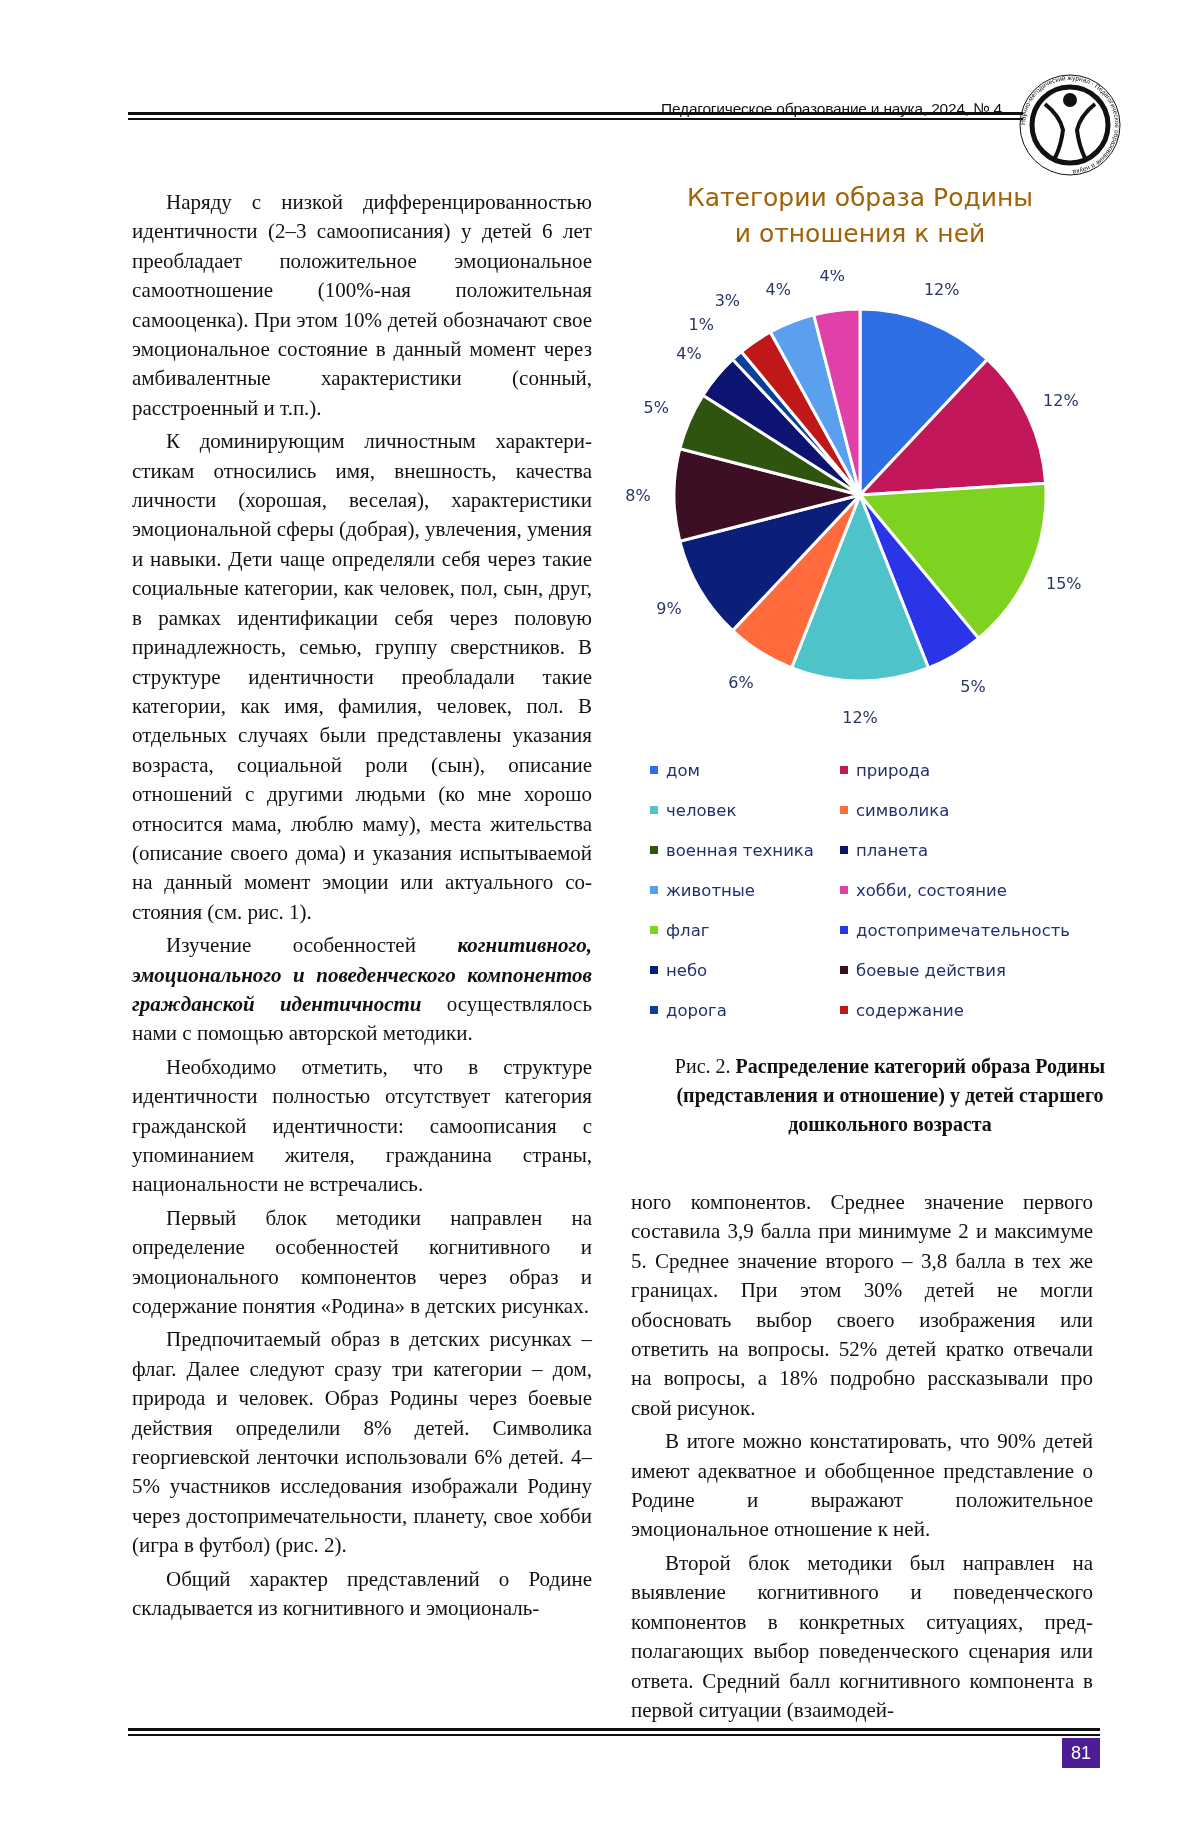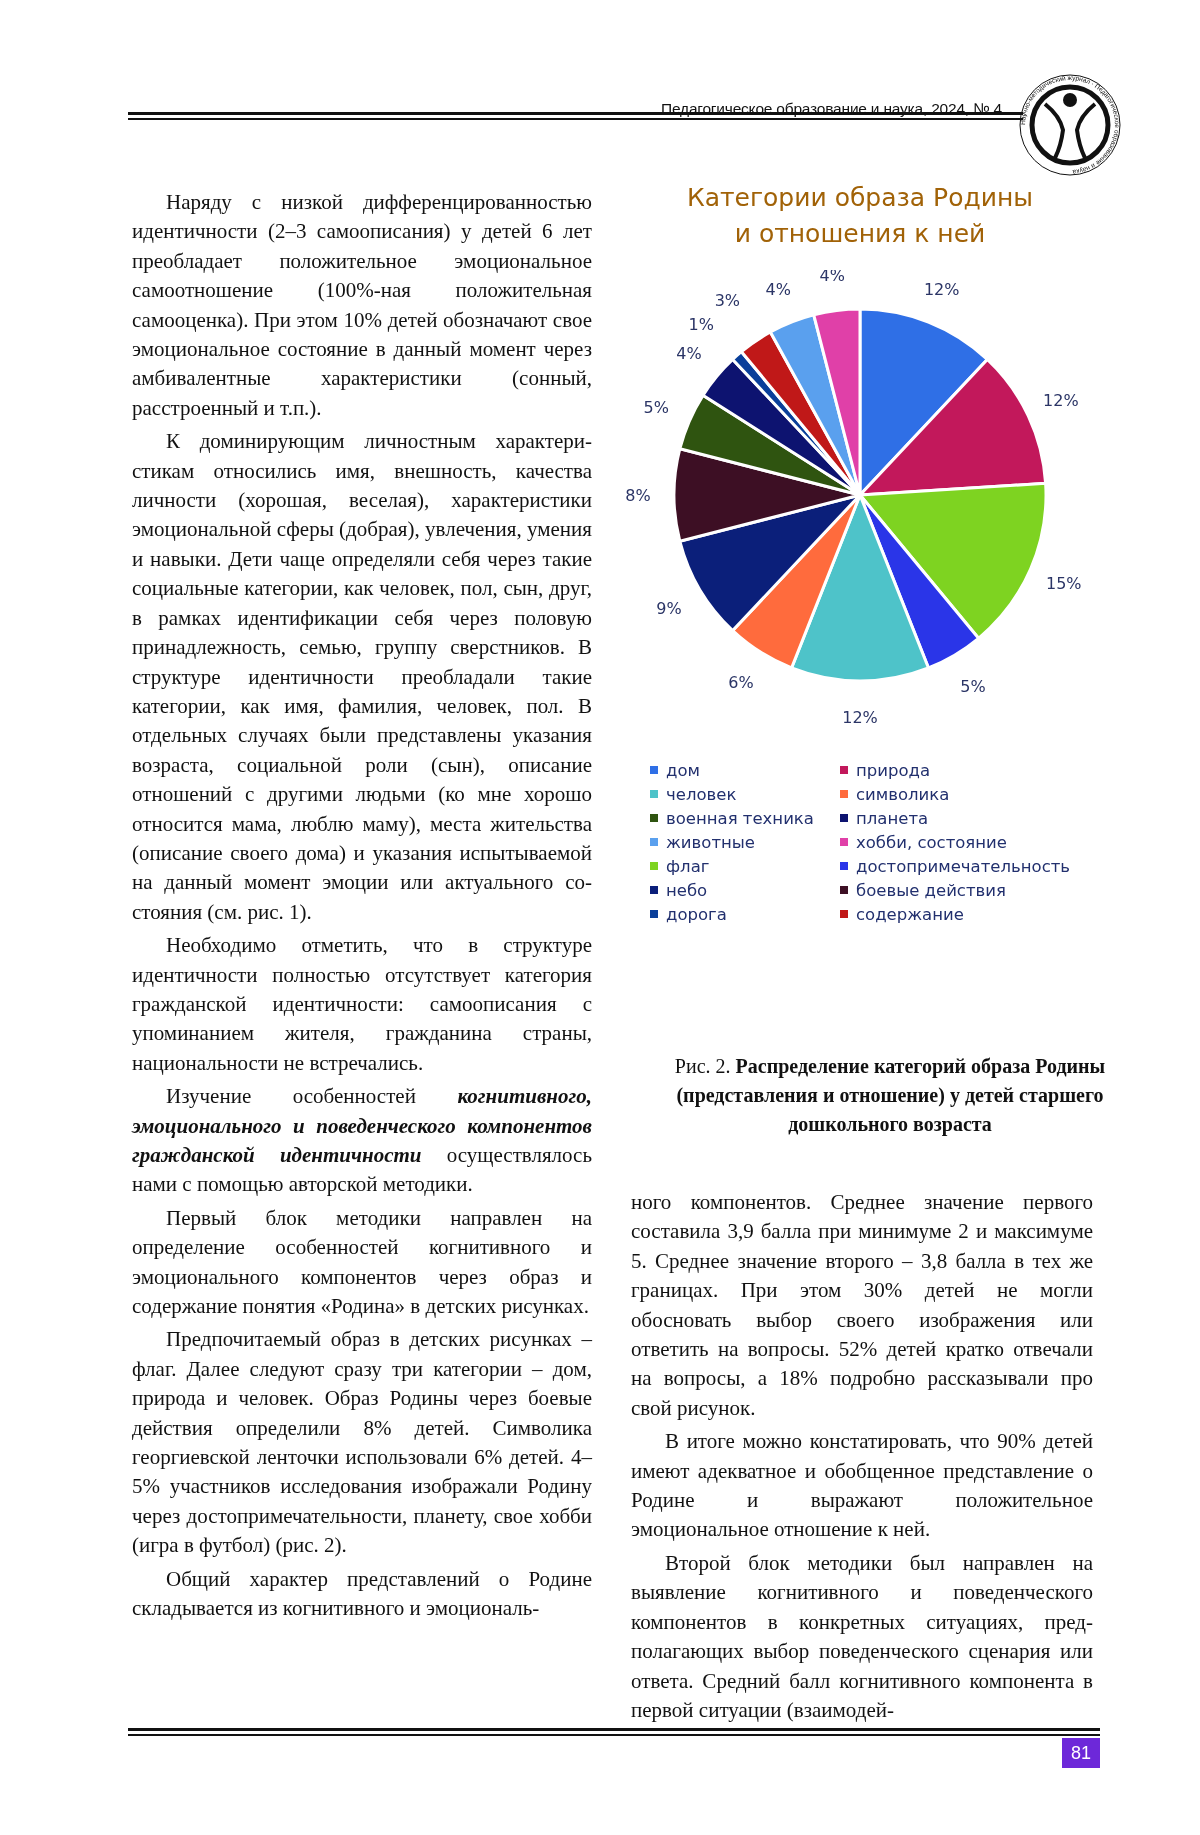--- a/index.html
+++ b/index.html
@@ -18,31 +18,31 @@
   .col-right { left: 627px; top: 1184px; width: 470px; }
   .col p { margin: 4px; text-indent: 34px; }
   .col p.cont { text-indent: 0; }
   .bi { font-weight: bold; font-style: italic; }
 
   
   .figure { position: absolute; left: 620px; top: 180px; width: 480px; }
   .chart-title { position: absolute; left: 0; top: 0; width: 480px; text-align: center; font-family: "DejaVu Sans", sans-serif; font-size: 25px; line-height: 36px; color: #a16207; }
   .pie-svg { position: absolute; left: 0; top: 90px; }
   .pct { font-family: "DejaVu Sans", sans-serif; font-size: 16px; fill: #2b3566; }
-  .legend { position: absolute; left: 30px; top: 578px; width: 450px; display: grid; grid-template-columns: 190px 260px; font-family: "DejaVu Sans", sans-serif; font-size: 16.5px; color: #22306e; }
+  .legend { position: absolute; left: 30px; top: 578px; width: 450px; display: grid; grid-template-columns: 190px 260px; row-gap: 16px; font-family: "DejaVu Sans", sans-serif; font-size: 16.5px; color: #22306e; }
   .legend-item { display: flex; align-items: center; height: 24px; white-space: nowrap; }
   .swatch { width: 8px; height: 8px; margin-right: 8px; display: inline-block; }
 
   .caption { position: absolute; left: 650px; top: 1052px; width: 480px; text-align: center; font-size: 20px; line-height: 29px; }
   .caption b { font-weight: bold; }
 
   
   .rule.f1 { left: 128px; width: 972px; top: 1728px; height: 3px; }
   .rule.f2 { left: 128px; width: 972px; top: 1734px; height: 2px; }
-  .page-num { position: absolute; left: 1062px; top: 1738px; width: 38px; height: 30px; background: #6d28d9; color: #fff; font-family: "Liberation Sans", sans-serif; font-size: 18px; line-height: 30px; text-align: center; }
+  .page-num { position: absolute; left: 1062px; top: 1738px; width: 38px; height: 30px; background: #4c1d95; color: #fff; font-family: "Liberation Sans", sans-serif; font-size: 18px; line-height: 30px; text-align: center; }
 </style>
 </head>
 <body>
 
 <div class="header-title">Педагогическое образование и наука, 2024, № 4</div>
 <div class="rule h1"></div>
 <div class="rule h2"></div>
 <svg class="logo" viewBox="0 0 110 110">
   <circle cx="55" cy="55" r="50" fill="none" stroke="#111" stroke-width="1"></circle>
   <circle cx="55" cy="55" r="38" fill="none" stroke="#111" stroke-width="5"></circle>
@@ -53,22 +53,22 @@
       <path id="ringPath" d="M55 55 m-45 0 a45 45 0 1 1 90 0 a45 45 0 1 1 -90 0"></path>
     </defs>
   <text font-size="6.5" font-family="Liberation Sans, sans-serif" fill="#111">
     <textPath href="#ringPath">Научно-методический журнал · Педагогическое образование и наука</textPath>
   </text>
 </svg>
 
 <div class="col col-left">
   <p>Наряду с низкой дифференцированнос­тью идентичности (2–3 самоописания) у детей 6 лет преобладает положительное эмо­циональное самоотношение (100%-ная поло­жительная самооценка). При этом 10% детей обозначают свое эмоциональное состояние в данный момент через амбивалентные харак­теристики (сонный, расстроенный и т.п.).</p>
   <p>К доминирующим личностным характери­стикам относились имя, внешность, качества личности (хорошая, веселая), характеристики эмоциональной сферы (добрая), увлечения, умения и навыки. Дети чаще определяли себя через такие социальные категории, как чело­век, пол, сын, друг, в рамках идентификации себя через половую принадлежность, семью, группу сверстников. В структуре идентич­ности преобладали такие категории, как имя, фамилия, человек, пол. В отдельных случаях были представлены указания возраста, со­циальной роли (сын), описание отношений с другими людьми (ко мне хорошо относится мама, люблю маму), места жительства (описа­ние своего дома) и указания испытываемой на данный момент эмоции или актуального со­стояния (см. рис. 1).</p>
+  <p><span>Изучение особенностей </span><span class="bi">когнитивного, эмоционального и поведенческого компо­нентов гражданской идентичности</span><span> осу­ществлялось нами с помощью авторской методики.</span></p>
   <p>Необходимо отметить, что в структуре идентичности полностью отсутствует кате­гория гражданской идентичности: самоопи­сания с упоминанием жителя, гражданина страны, национальности не встречались.</p>
-  <p><span>Изучение особенностей </span><span class="bi">когнитивного, эмоционального и поведенческого компо­нентов гражданской идентичности</span><span> осу­ществлялось нами с помощью авторской методики.</span></p>
   <p>Первый блок методики направлен на определение особенностей когнитивного и эмоционального компонентов через образ и содержание понятия «Родина» в детских рисунках.</p>
   <p>Предпочитаемый образ в детских рисун­ках – флаг. Далее следуют сразу три катего­рии – дом, природа и человек. Образ Роди­ны через боевые действия определили 8% детей. Символика георгиевской ленточки использовали 6% детей. 4–5% участников исследования изображали Родину через до­стопримечательности, планету, свое хобби (игра в футбол) (рис. 2).</p>
   <p>Общий характер представлений о Родине складывается из когнитивного и эмоциональ-</p>
 </div>
 
 <div class="figure">
   <div class="chart-title">
     <div>Категории образа Родины</div>
     <div>и отношения к ней</div>
   </div>

